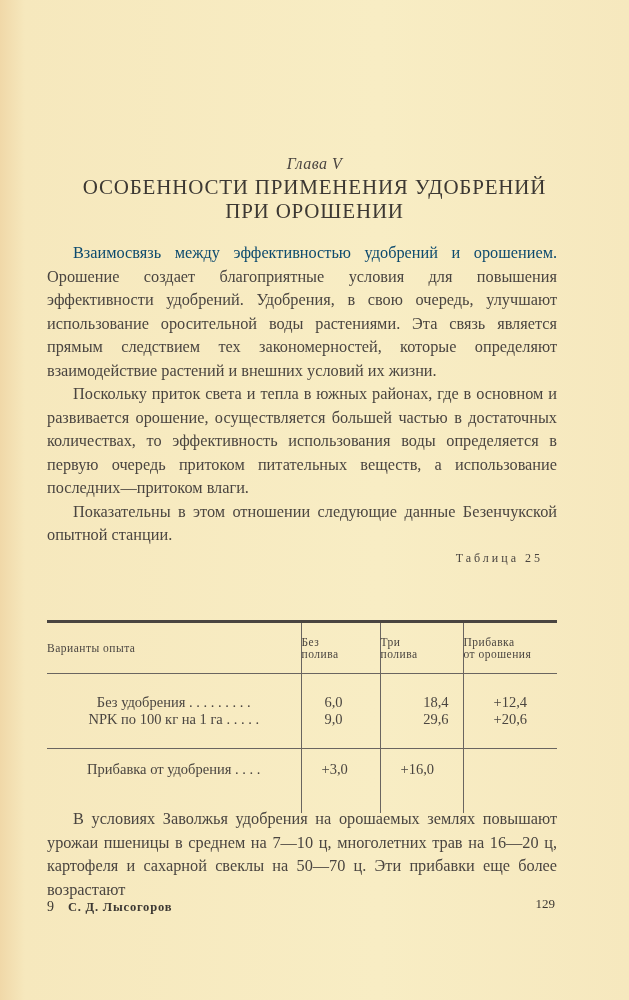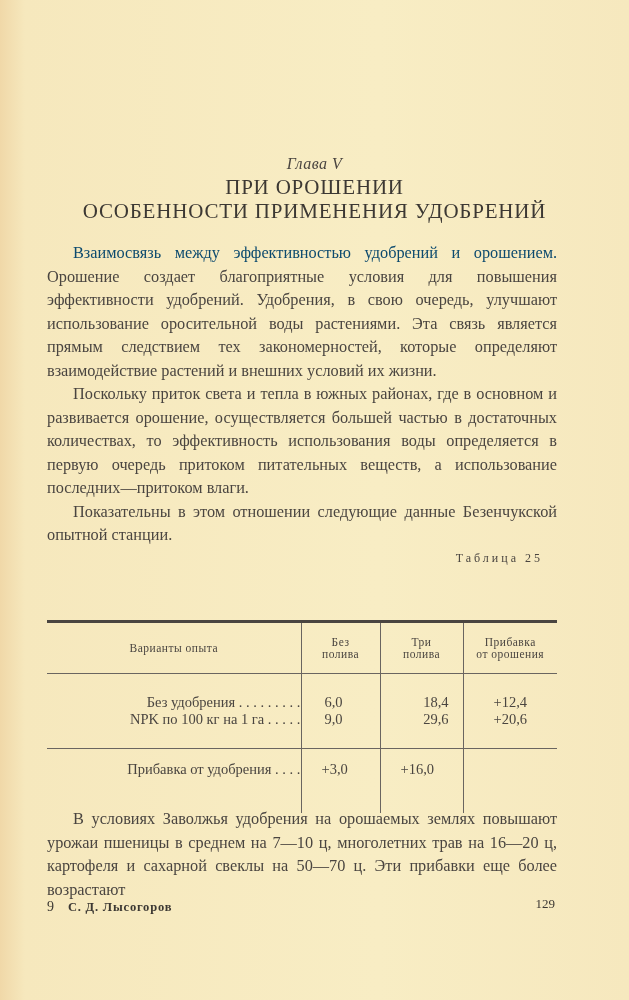--- a/index.html
+++ b/index.html
@@ -39,25 +39,25 @@
   .table-caption .t1 { font-weight: bold; letter-spacing: 0.2px; }
   .table-caption .t2 { letter-spacing: 0.6px; }
   .data-table {
     position: absolute; top: 611px; left: 47px; width: 510px;
     border-collapse: collapse; font-size: 14.5px; color: #4a4540;
   }
   .data-table th, .data-table td { padding: 0; }
   .data-table .top-rule td { border-top: 3px solid #4a4540; height: 0; }
   .data-table th {
     font-weight: normal; font-size: 11.5px; line-height: 12px; letter-spacing: 0.5px;
-    height: 50px; vertical-align: middle; text-align: center;
+    height: 50px; vertical-align: middle; text-align: left;
     border-bottom: 1px solid #6a6560;
   }
   .data-table .sep { border-left: 1px solid #6a6560; }
-  .data-table td.label { text-align: right; white-space: nowrap; }
+  .data-table td.label { text-align: center; white-space: nowrap; }
   .data-table td.num { text-align: center; padding-right: 14px; }
   .data-table td.num2 { text-align: right; padding-right: 14px; }
   .data-table td.num3 { text-align: center; }
   .data-table tr.pad td { height: 20px; }
   .data-table tr.row td { height: 17px; line-height: 17px; }
   .data-table tr.sum td { height: 52px; border-top: 1px solid #6a6560; vertical-align: top; padding-top: 12px; }
   .data-table tr.sum td.num, .data-table tr.sum td.num2 { text-align: left; padding-left: 20px; padding-right: 0; }
   .footer-sig {
     position: absolute; top: 890px; left: 47px; font-size: 12.5px; letter-spacing: 0.8px; color: #3c3833;
   }
@@ -67,22 +67,22 @@
     position: absolute; top: 887px; right: 74px; font-size: 13px; color: #3c3833;
   }
 </style>
 </head>
 <body>
 
 <div class="page">
 
   <div class="chapter-label">Глава V</div>
   <div class="chapter-title">
+    <div>ОСОБЕННОСТИ ПРИМЕНЕНИЯ УДОБРЕНИЙ</div>
     <div>ПРИ ОРОШЕНИИ</div>
-    <div>ОСОБЕННОСТИ ПРИМЕНЕНИЯ УДОБРЕНИЙ</div>
   </div>
 
   <div class="body-text" style="top:232px;">
     <p class="indent"><span class="lead">Взаимосвязь между эффективностью удобрений и орошением.</span><span> Орошение создает благоприятные условия для повышения эффективности удобрений. Удобрения, в свою очередь, улучшают использование оросительной воды растениями. Эта связь является прямым следствием тех закономерностей, которые определяют взаимодействие растений и внешних условий их жизни.</span></p>
     <p class="indent">Поскольку приток света и тепла в южных районах, где в основном и развивается орошение, осуществляется большей частью в достаточных количествах, то эффективность использования воды определяется в первую очередь притоком питательных веществ, а использование последних—притоком влаги.</p>
     <p class="indent">Показательны в этом отношении следующие данные Безенчукской опытной станции.</p>
   </div>
 
   <div class="table-num">Таблица 25</div>
 

